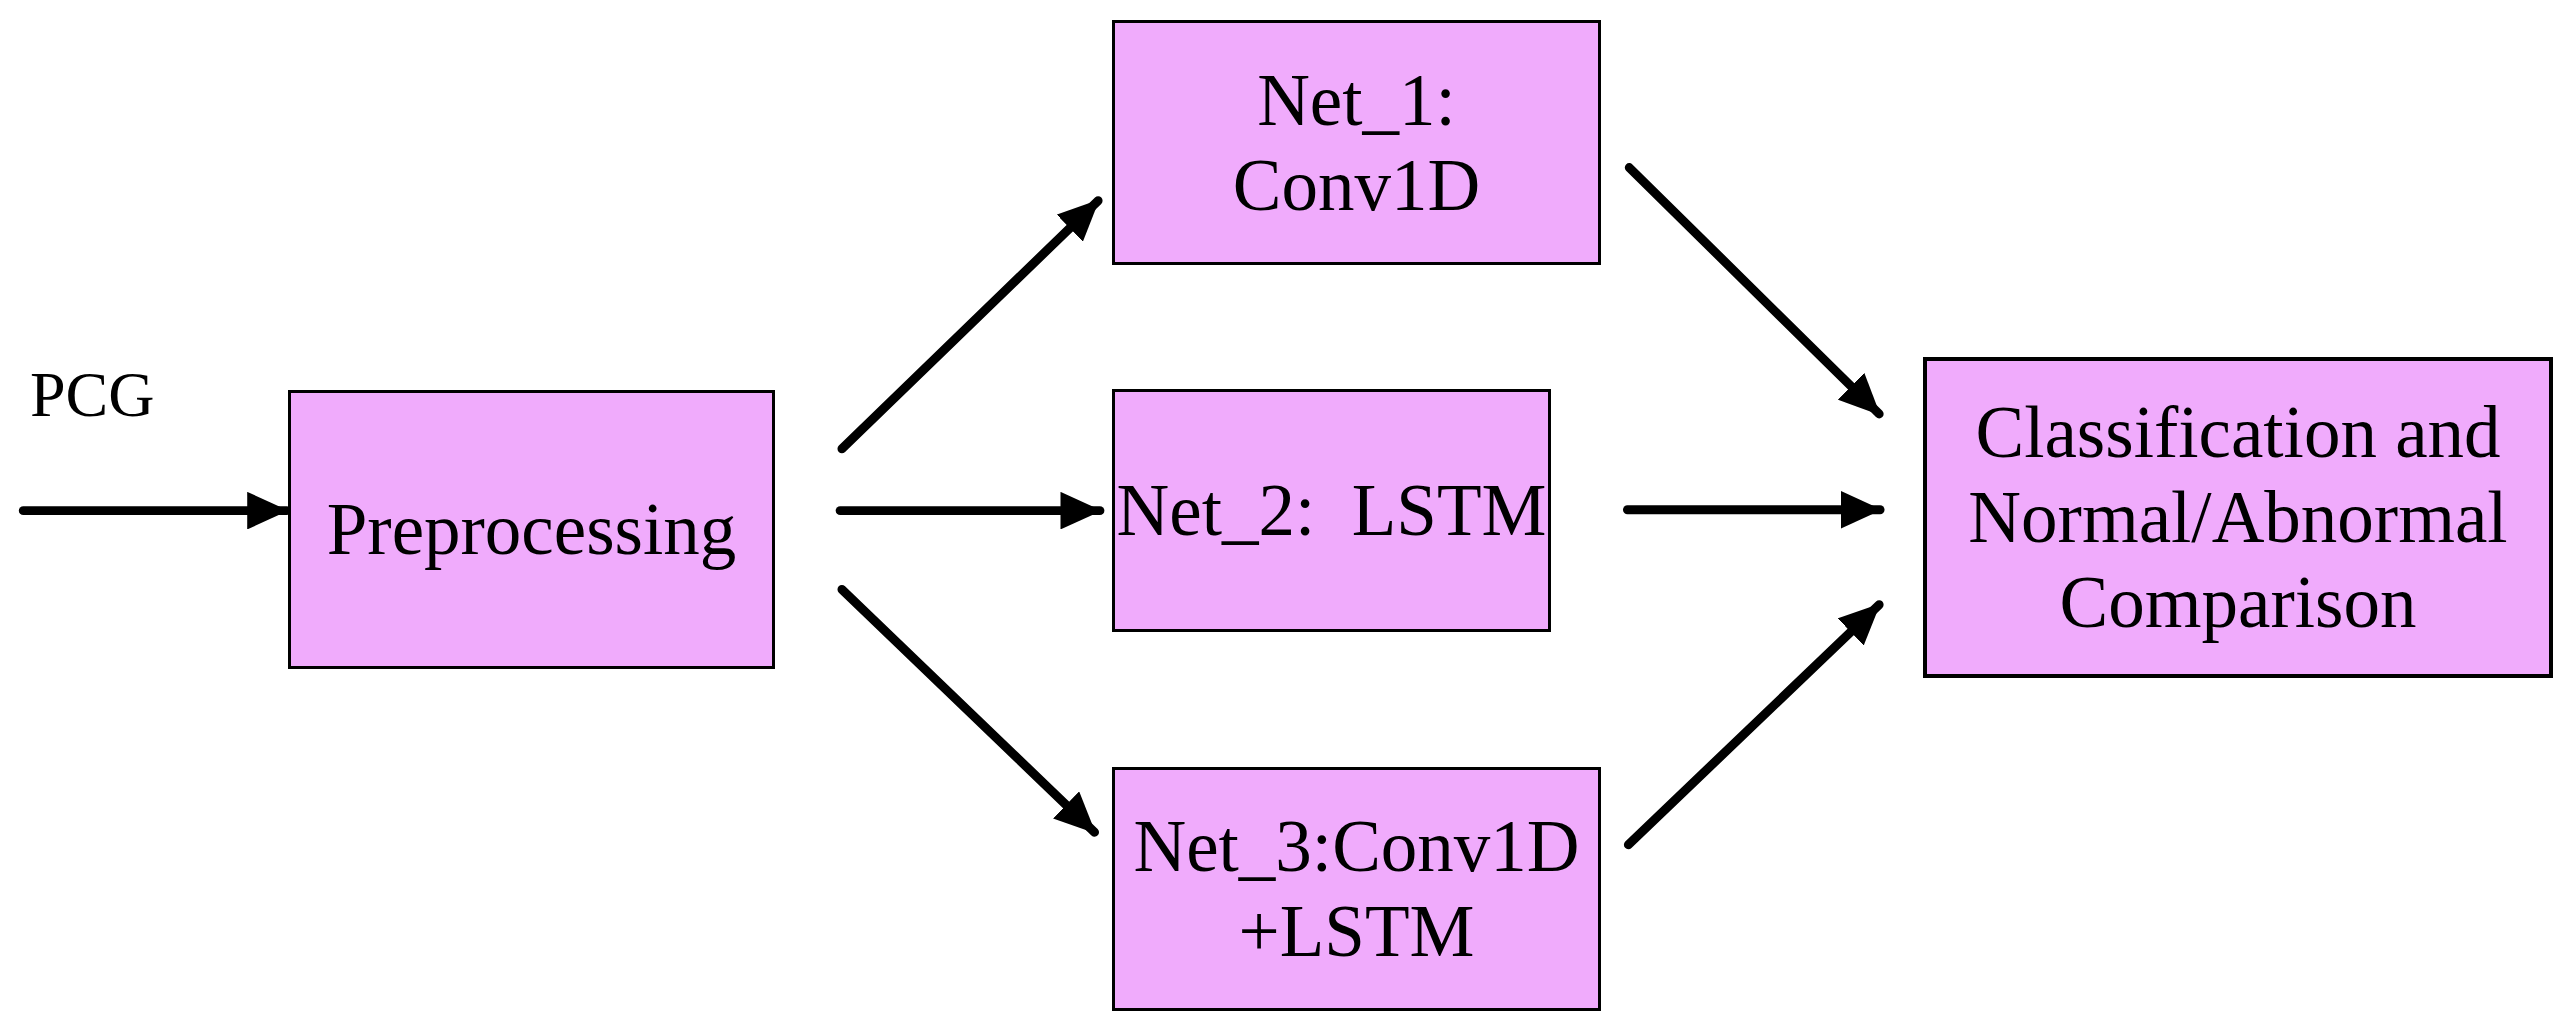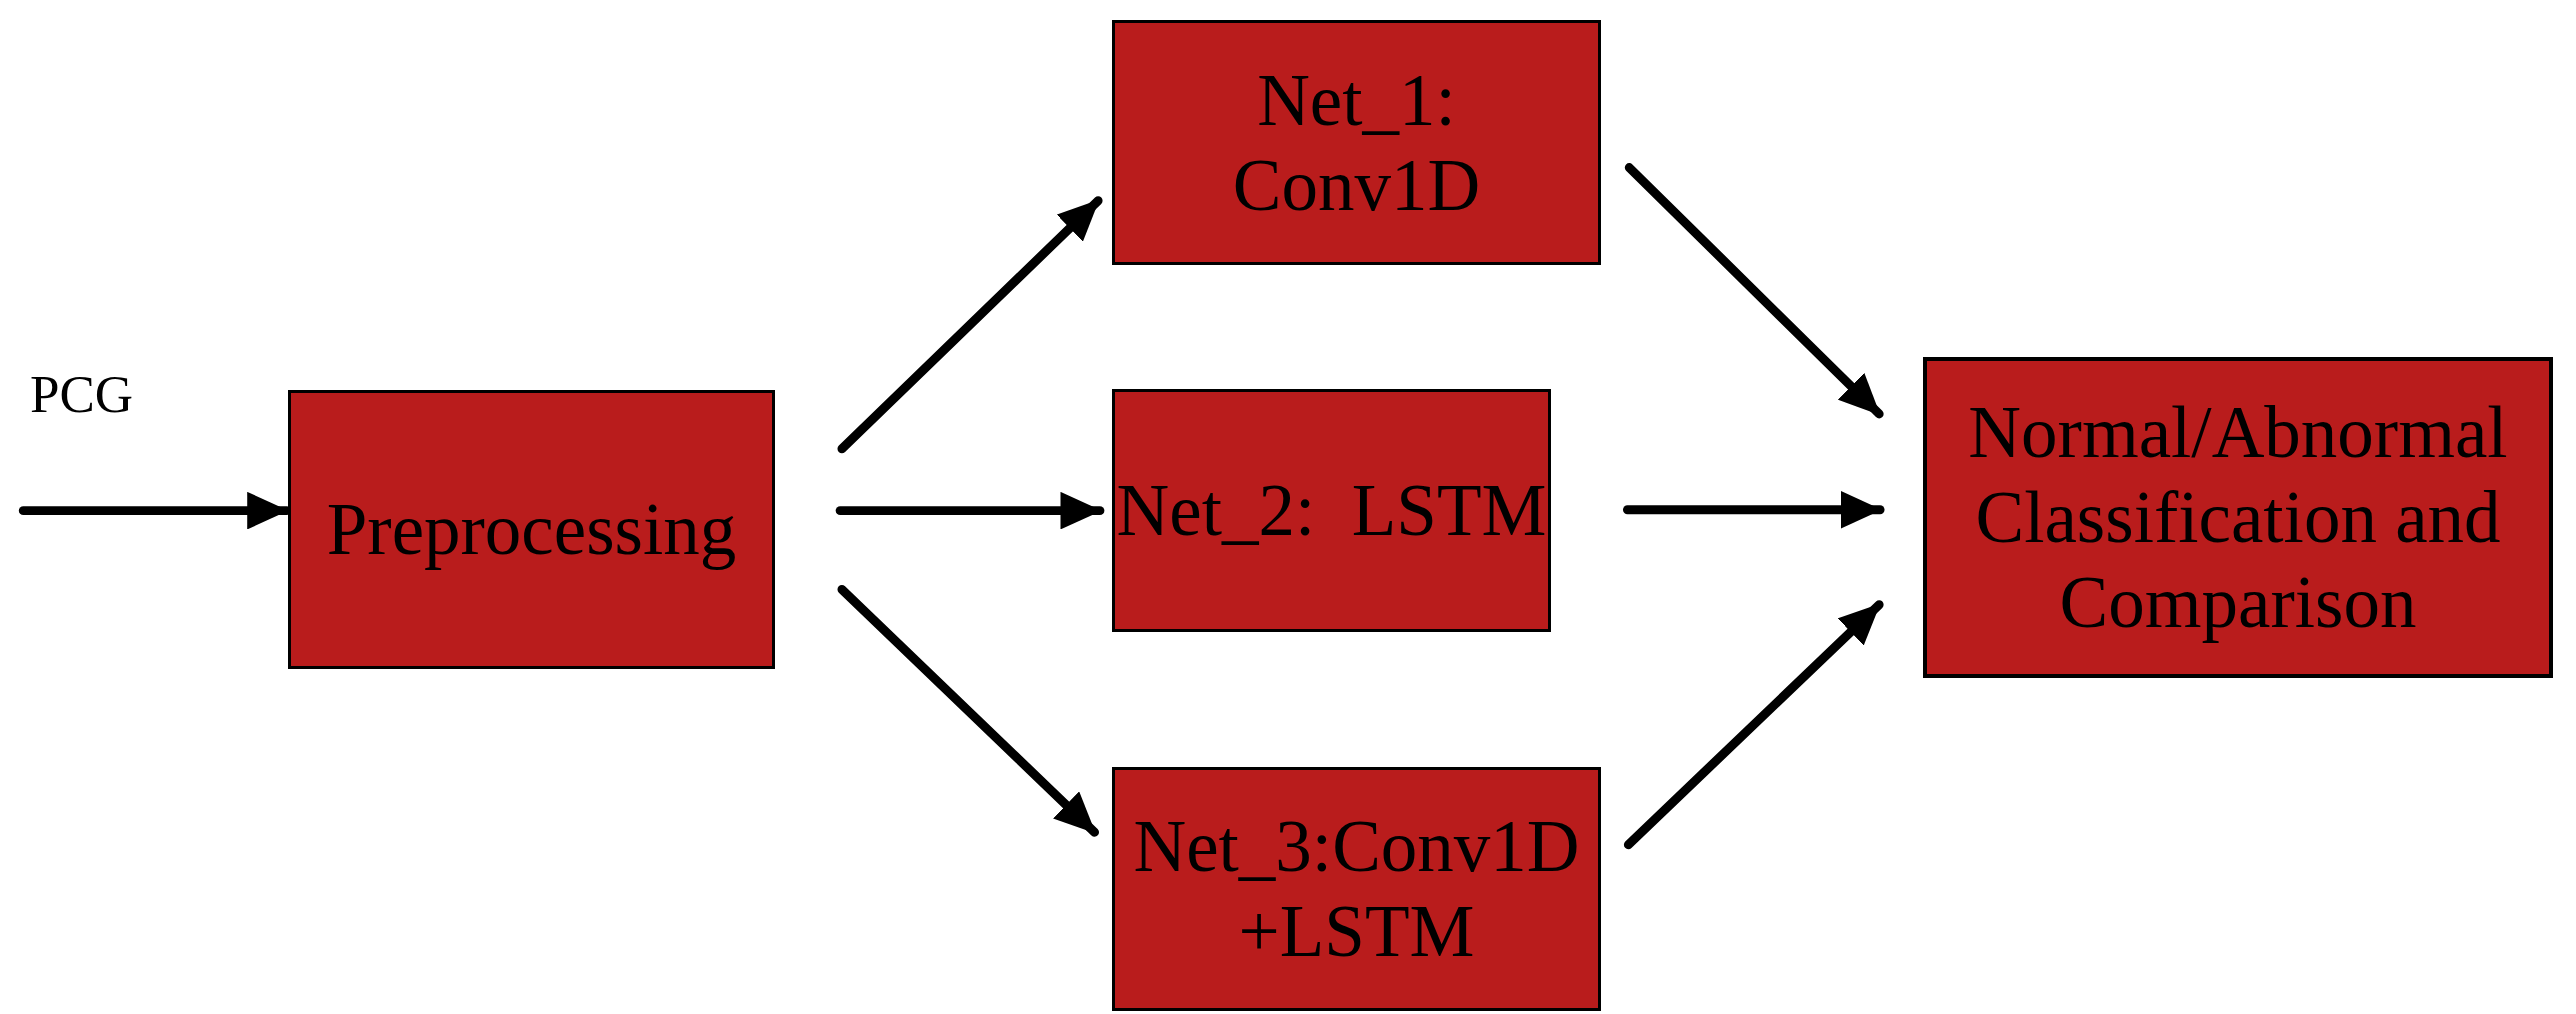--- a/index.html
+++ b/index.html
@@ -26,41 +26,41 @@
   .arrow {
     stroke: #000000;
     stroke-width: 10;
     stroke-linecap: round;
     fill: none;
   }
   .node {
     position: absolute;
     box-sizing: border-box;
     border: 3.6px solid #000000;
-    background: #b91c1c;
+    background: #f0abfc;
     display: flex;
     flex-direction: column;
     justify-content: center;
     align-items: center;
     text-align: center;
   }
   .node .bline {
     font-size: 73px;
     line-height: 85px;
     white-space: pre;
     color: #000000;
   }
   #node-preprocessing { left: 288px;  top: 390px; width: 487px; height: 279px; }
   #node-net1          { left: 1112px; top: 20px;  width: 489px; height: 245px; }
   #node-net2          { left: 1112px; top: 389px; width: 439px; height: 243px; }
   #node-net3          { left: 1112px; top: 759px; width: 489px; height: 244px; margin-top: 8px; }
   #node-output        { left: 1923px; top: 357px; width: 630px; height: 321px; border-width: 4.5px; }
   .free-label {
     position: absolute;
-    font-size: 53px;
+    font-size: 64px;
     line-height: 79px;
     white-space: pre;
     color: #000000;
   }
   #pcg-label { left: 30px; top: 355px; }
 </style>
 </head>
 <body>
 
 <div class="canvas">
@@ -94,19 +94,19 @@
   <div id="node-net2" class="node">
     <div class="bline">Net_2:  LSTM</div>
   </div>
 
   <div id="node-net3" class="node">
     <div class="bline">Net_3:Conv1D</div>
     <div class="bline">+LSTM</div>
   </div>
 
   <div id="node-output" class="node">
+    <div class="bline">Classification and</div>
     <div class="bline">Normal/Abnormal</div>
-    <div class="bline">Classification and</div>
     <div class="bline">Comparison</div>
   </div>
 
 </div>
 
 
 </body></html>

